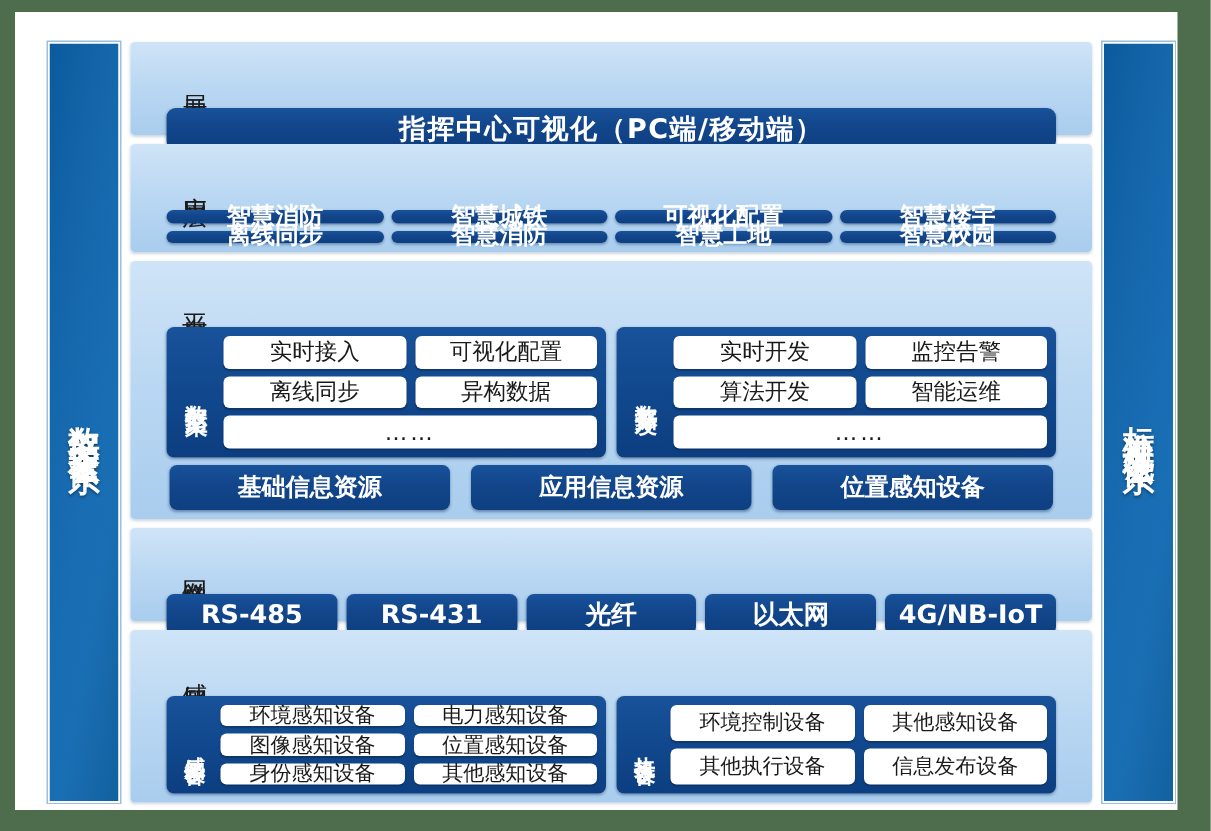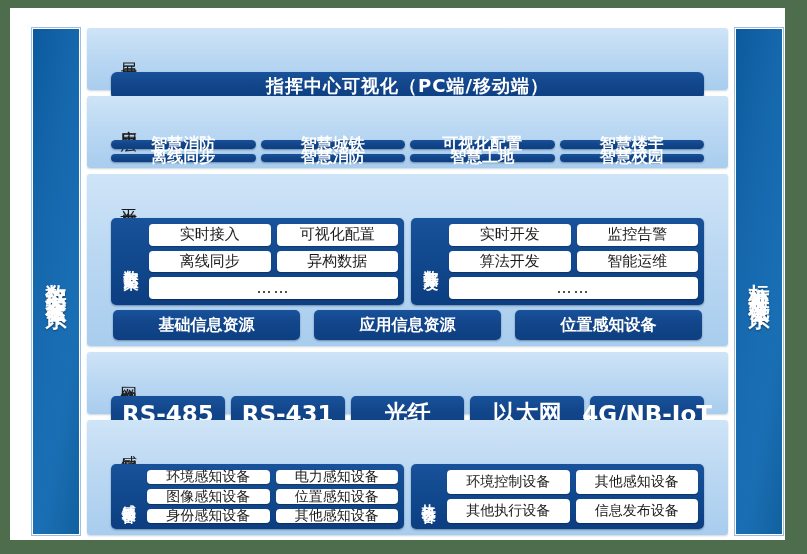--- a/index.html
+++ b/index.html
@@ -154,21 +154,21 @@
   }
   .app-row .chip { flex: 1 1 0; min-width: 0; }
 
   
   .net-row {
     flex: 1 1 auto;
     display: flex;
     flex-direction: row;
     gap: 6px;
   }
-  .net-row .chip { flex: 1 1 0; min-width: 0; font-size: 23px; text-align: center; }
+  .net-row .chip { flex: 1 1 0; min-width: 0; font-size: 17px; text-align: center; }
 
   
   .platform-top {
     flex: 1 1 auto;
     display: flex;
     flex-direction: row;
     gap: 7px;
     min-height: 0;
   }
   .module {

